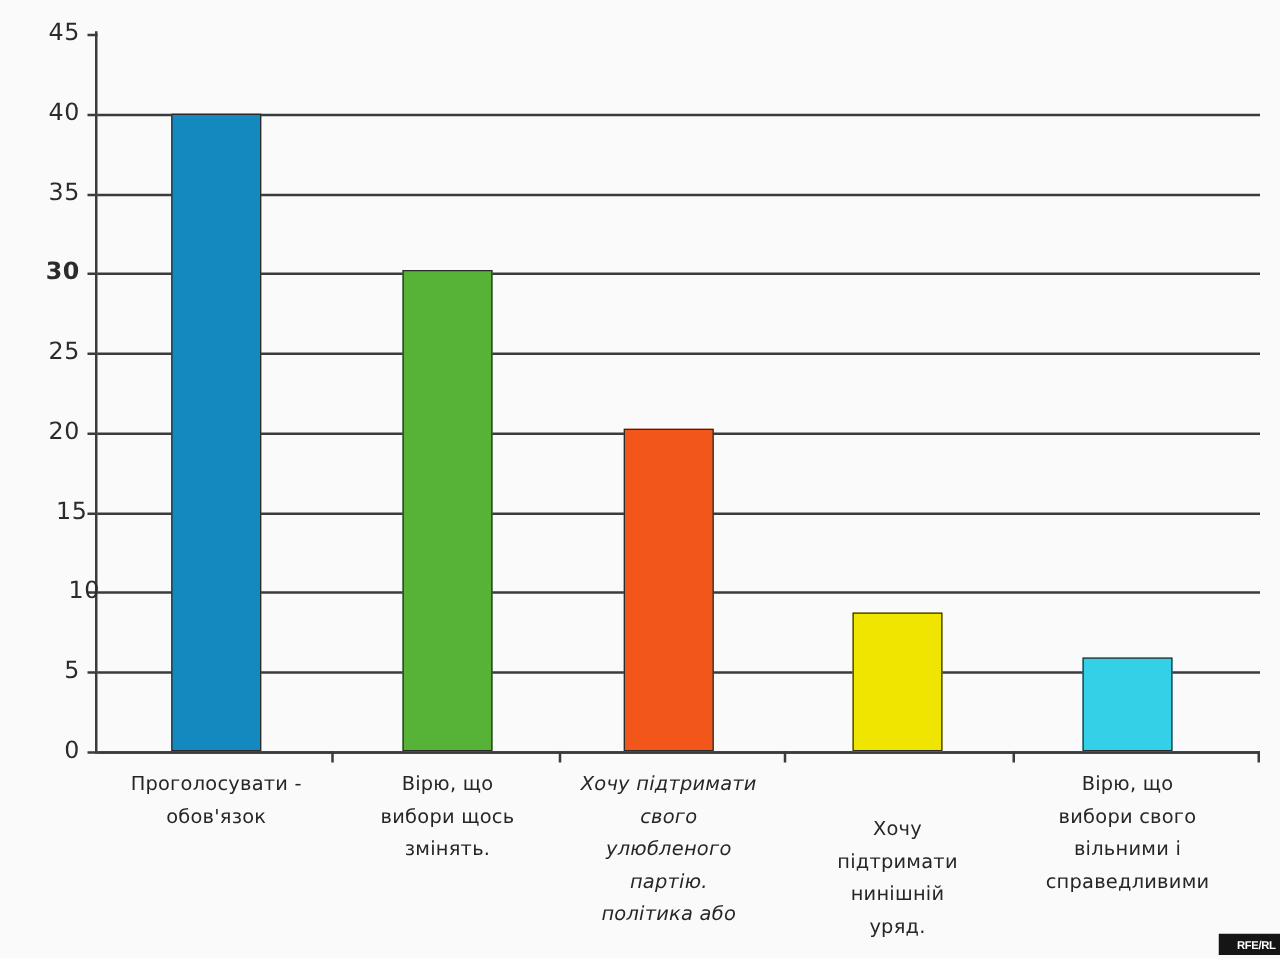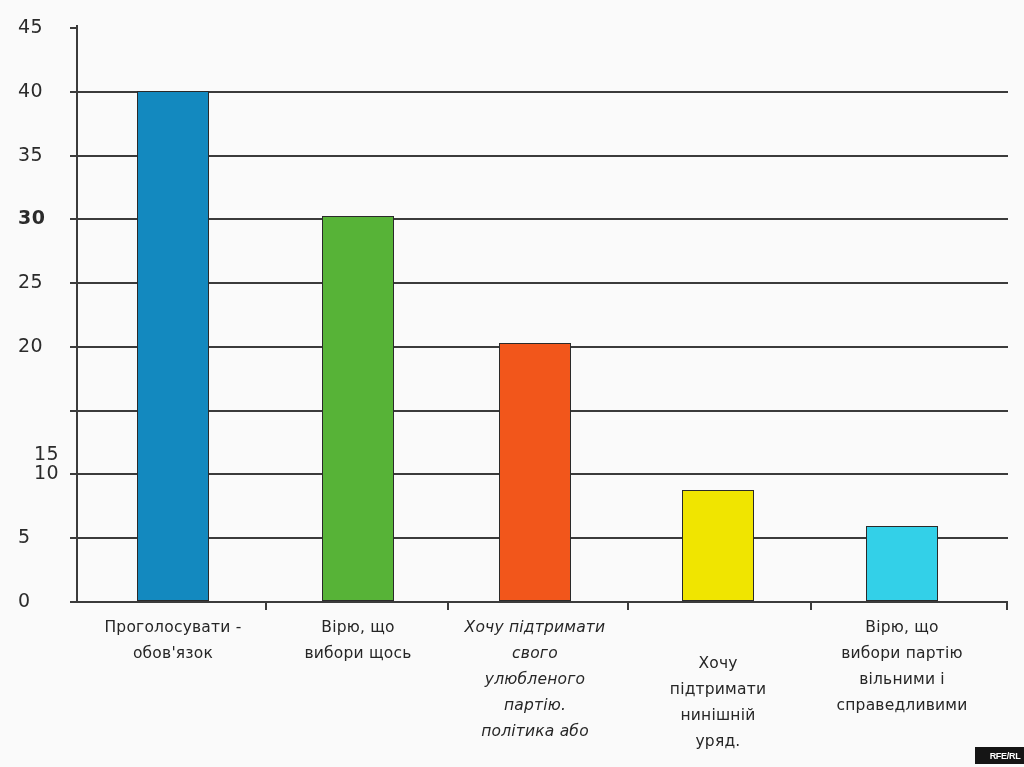--- a/index.html
+++ b/index.html
@@ -35,21 +35,21 @@
   .ytick {
     position: absolute;
     left: 70px;
     width: 8px;
     height: 0;
     border-top: 2px solid #3b3b3b;
   }
   .ylabel {
     position: absolute;
     width: 46px;
-    text-align: left;
+    text-align: right;
     font-size: 19px;
     color: #2b2b2b;
     letter-spacing: .5px;
   }
 
   
   .bar {
     position: absolute;
     box-sizing: border-box;
     border: 1.5px solid #2a2a2a;
@@ -121,21 +121,21 @@
       <div class="ytick" style="top: 282.111px;"></div>
       <div class="ytick" style="top: 218.333px;"></div>
       <div class="ytick" style="top: 154.556px;"></div>
       <div class="ytick" style="top: 90.7778px;"></div>
       <div class="ytick" style="top: 27px;"></div>
     </div>
   <div id="ylabel-layer">
       <div class="ylabel" style="left: 18px; top: 589px;">0</div>
       <div class="ylabel" style="left: 18px; top: 525.222px;">5</div>
       <div class="ylabel" style="left: 34px; top: 461.444px;">10</div>
-      <div class="ylabel" style="left: 34px; top: 397.667px; margin-top: 44px;">15</div>
+      <div class="ylabel" style="left: 24px; top: 397.667px;">15</div>
       <div class="ylabel" style="left: 18px; top: 333.889px;">20</div>
       <div class="ylabel" style="left: 18px; top: 270.111px;">25</div>
       <div class="ylabel" style="left: 18px; top: 206.333px; font-weight: bold;">30</div>
       <div class="ylabel" style="left: 18px; top: 142.556px;">35</div>
       <div class="ylabel" style="left: 18px; top: 78.7778px;">40</div>
       <div class="ylabel" style="left: 18px; top: 15px;">45</div>
     </div>
 
   <div id="bars-layer">
       <div class="bar" title="Проголосувати - це мій обов'язок: 40" style="left: 137px; top: 90.7778px; width: 72px; height: 510.222px; background: rgb(19, 137, 191); border-color: rgb(42, 42, 42);"></div>
@@ -154,37 +154,38 @@
     </div>
 
   <div id="catlabel-layer">
       <div class="catlabel" style="width: 188px; left: 79px;">
         <div>Проголосувати -</div>
         <div>обов'язок</div>
       </div>
       <div class="catlabel" style="width: 180px; left: 268px;">
         <div>Вірю, що</div>
         <div>вибори щось</div>
+        <div>змінять.</div>
       </div>
       <div class="catlabel" style="width: 190px; left: 440px; font-style: italic;">
         <div>Хочу підтримати</div>
         <div>свого</div>
         <div>улюбленого</div>
         <div>партію.</div>
         <div>політика або</div>
       </div>
       <div class="catlabel" style="width: 170px; left: 633px; margin-top: 36px;">
         <div>Хочу</div>
         <div>підтримати</div>
         <div>нинішній</div>
         <div>уряд.</div>
       </div>
       <div class="catlabel" style="width: 200px; left: 802px;">
         <div>Вірю, що</div>
-        <div>вибори партію</div>
+        <div>вибори свого</div>
         <div>вільними і</div>
         <div>справедливими</div>
       </div>
     </div>
 
   <div id="watermark">RFE/RL</div>
 
 </div>
 
 </body></html>

